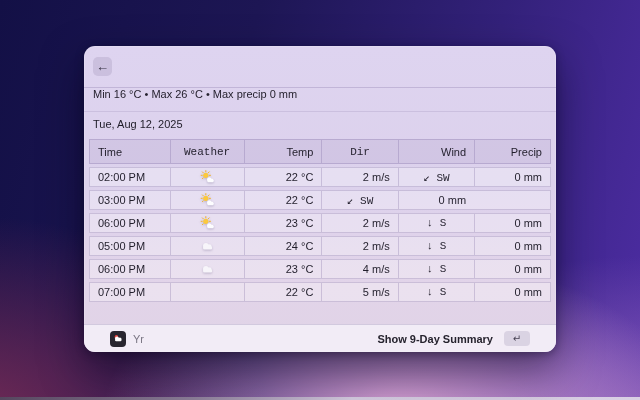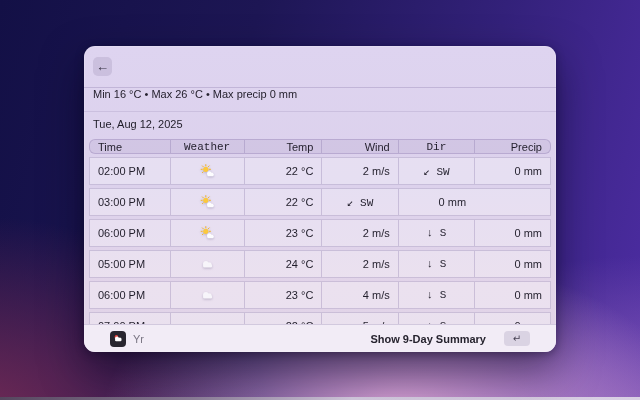--- a/index.html
+++ b/index.html
@@ -52,22 +52,22 @@
   
   .tablewrap { flex:1 1 auto; overflow:hidden; padding:1px 5px 0; }
   .trow {
     display:grid;
     grid-template-columns:17.3% 16.1% 16.9% 16.6% 16.6% 16.5%;
     background:rgba(255,255,255,.30);
     border:1px solid rgba(106,86,148,.25);
     margin-bottom:3px;
     box-sizing:border-box;
   }
-  .trow.head { height:15px; background:rgba(118,94,160,.10);border-radius:6px; }
-  .trow.body { height:28px; }
+  .trow.head { height:25px; background:rgba(118,94,160,.10); }
+  .trow.body { height:20px; }
   .tcell {
     display:flex; align-items:center; padding:0 8px;
     font-size:11px; color:#211e2b; overflow:hidden; white-space:nowrap;
   }
   .tcell + .tcell { border-left:1px solid rgba(106,86,148,.25); }
   .al { justify-content:flex-start; }
   .ac { justify-content:center; padding:0 2px;font-family:Liberation Mono, monospace; }
   .ar { justify-content:flex-end; }
   .wicon { display:flex; align-items:center; justify-content:center; }
   .wicon svg { filter:drop-shadow(0 1px 1px rgba(100,90,130,.35)); }
@@ -76,21 +76,21 @@
     flex:none; height:27px; display:flex; align-items:center; gap:7px;
     padding:0 26px; background:rgba(248,245,252,.72);
     border-top:1px solid rgba(96,76,136,.22);
   }
   .yr-icon {
     width:16px; height:16px; border-radius:4px; background:#28252f;
     display:flex; align-items:center; justify-content:center; flex:none;
   }
   .source-name { font-size:11px; color:#7b7684; }
   .footer-action {
-    margin-left:auto; display:flex; align-items:center; gap:18px; cursor:default;
+    margin-left:auto; display:flex; align-items:center; gap:11px; cursor:default;
   }
   .action-label { font-size:11px; font-weight:bold; color:#26232e; }
   .key-badge {
     min-width:20px; height:15px; padding:0 3px; border-radius:4px;
     background:rgba(64,46,98,.13);
     display:flex; align-items:center; justify-content:center;
     font-size:10px; color:#474253;
   }
 </style>
 </head>
@@ -113,22 +113,22 @@
 
     <div class="section-title">
       <span>Tue, Aug 12, 2025</span>
     </div>
 
     <div class="tablewrap">
       <div class="trow head">
           <div class="tcell al">Time</div>
           <div class="tcell ac">Weather</div>
           <div class="tcell ar">Temp</div>
+          <div class="tcell ac">Dir</div>
           <div class="tcell ar">Wind</div>
-          <div class="tcell ac">Dir</div>
           <div class="tcell ar">Precip</div>
         </div>
       <div>
           <div class="trow body">
             <div class="tcell al">02:00 PM</div>
             <div class="tcell ac">
               <span class="wicon">
   <svg width="15" height="14" viewBox="0 0 15 14" xmlns="http://www.w3.org/2000/svg">
     <g stroke="#f2b32a" stroke-width="1" stroke-linecap="round">
       <line x1="5.8" y1="0.6" x2="5.8" y2="1.7"></line>

